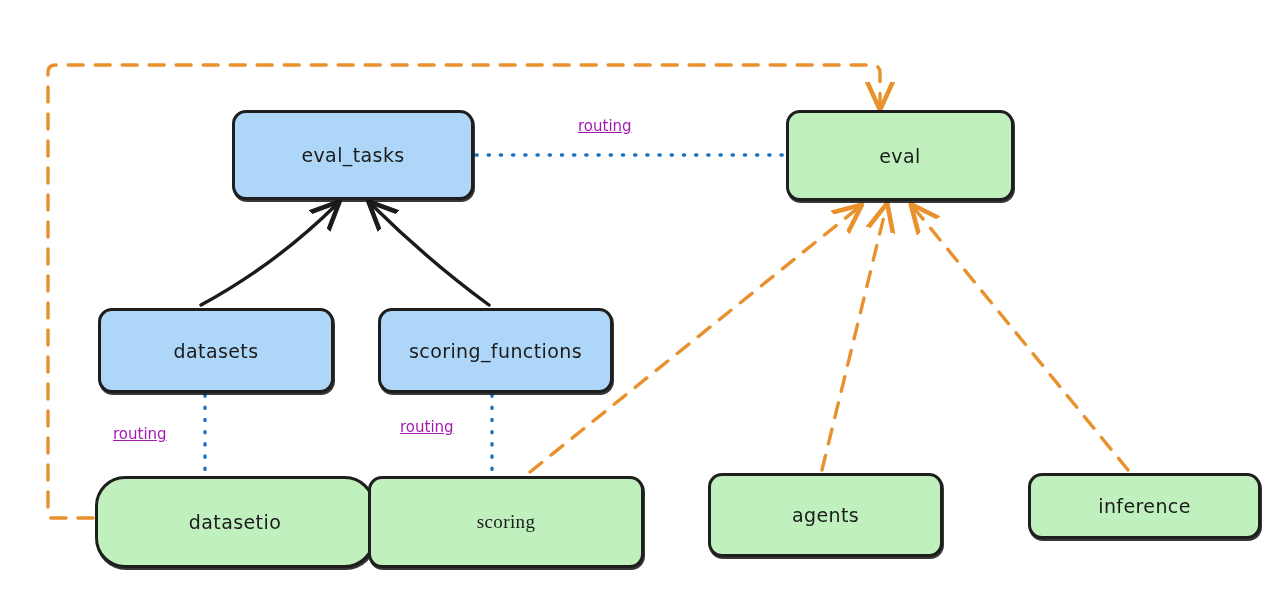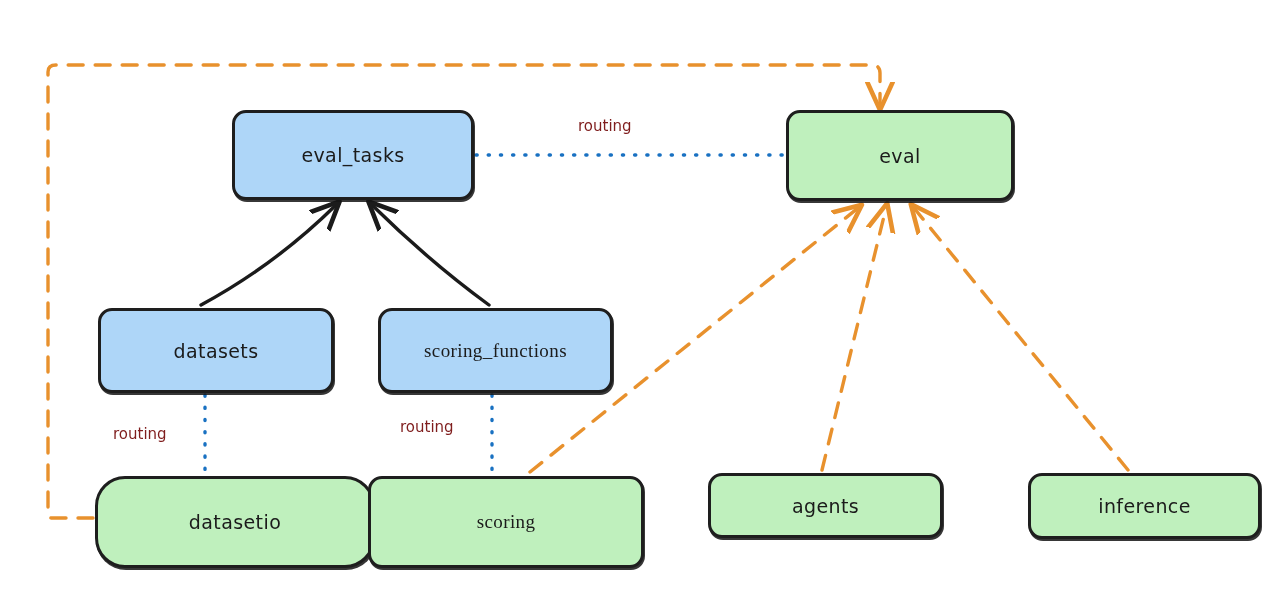--- a/index.html
+++ b/index.html
@@ -39,22 +39,23 @@
     letter-spacing: 0.4px;
     box-shadow: 1px 2px 0 rgba(20,20,20,0.85);
   }
   .node.blue   { background: #aed6f8; }
   .node.green  { background: #bff0bd; }
 
   .edge-label {
     position: absolute;
     font-family: "DejaVu Sans", sans-serif;
     font-size: 15px;
-    color: #7f1d1d;
+    color: #a21caf;
     white-space: nowrap;
+    text-decoration: underline;
   }
 </style>
 </head>
 <body>
 
 <div id="canvas">
 
   <svg id="edges" viewBox="0 0 1280 596" xmlns="http://www.w3.org/2000/svg">
 
     <defs>
@@ -97,33 +98,33 @@
   </div>
 
   <div class="node green" style="left:786px; top:110px; width:228px; height:91px;">
     <span>eval</span>
   </div>
 
   <div class="node blue" style="left:98px; top:308px; width:236px; height:85px;align-items:center;">
     <span>datasets</span>
   </div>
 
-  <div class="node blue" style="left:378px; top:308px; width:235px; height:85px;font-family:Liberation Serif, serif;">
+  <div class="node blue" style="left:378px; top:308px; width:235px; height:85px;">
     <span>scoring_functions</span>
   </div>
 
   <div class="node green" style="left:95px; top:476px; width:280px; height:92px;border-radius:30px;">
     <span>datasetio</span>
   </div>
 
   <div class="node green" style="left:368px; top:476px; width:276px; height:92px;font-family:Liberation Serif, serif;">
     <span>scoring</span>
   </div>
 
-  <div class="node green" style="left:708px; top:473px; width:235px; height:65px;">
+  <div class="node green" style="left:708px; top:473px; width:235px; height:84px;">
     <span>agents</span>
   </div>
 
   <div class="node green" style="left:1028px; top:473px; width:233px; height:66px;">
     <span>inference</span>
   </div>
 
 </div>
 
 </body></html>

